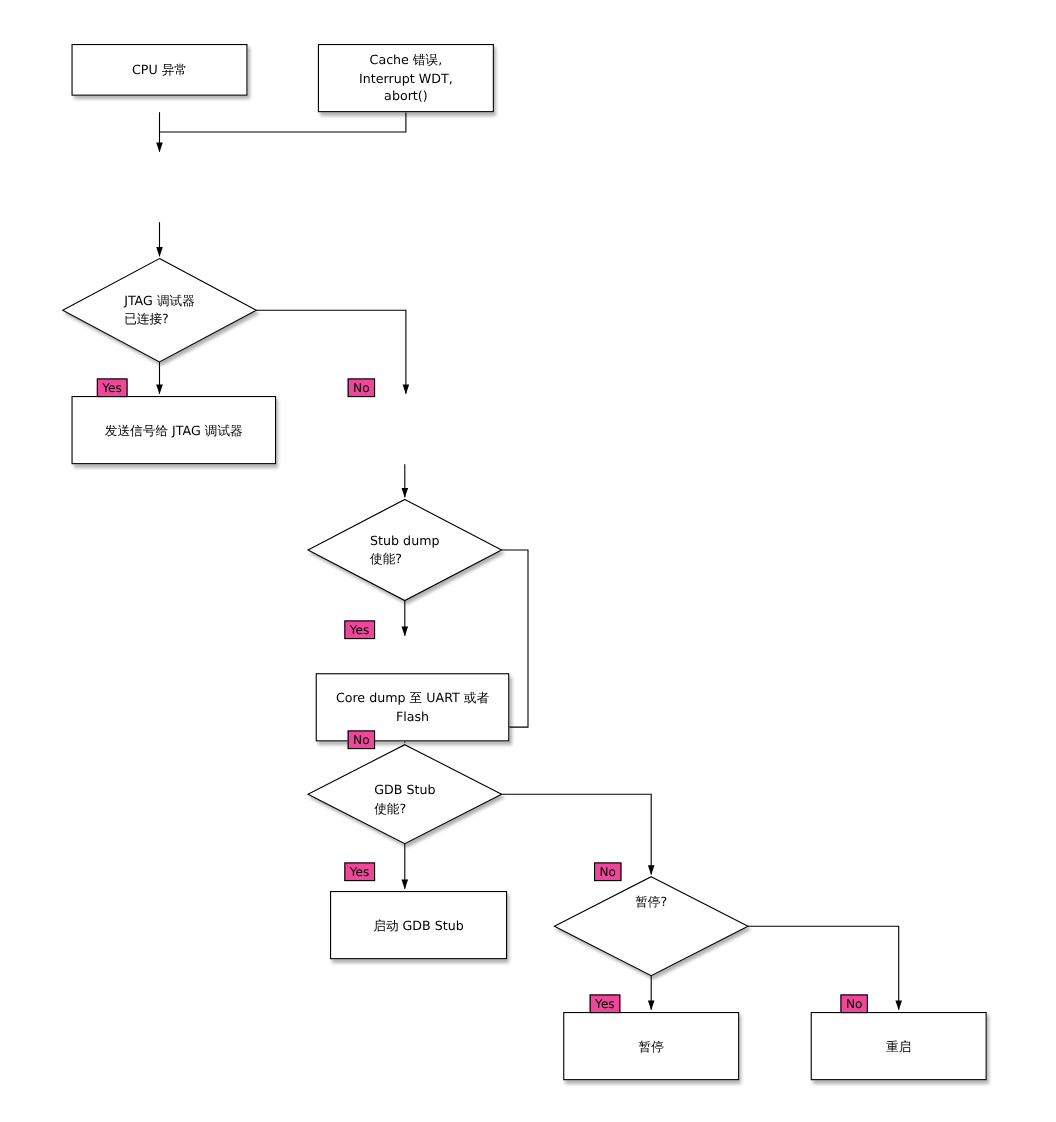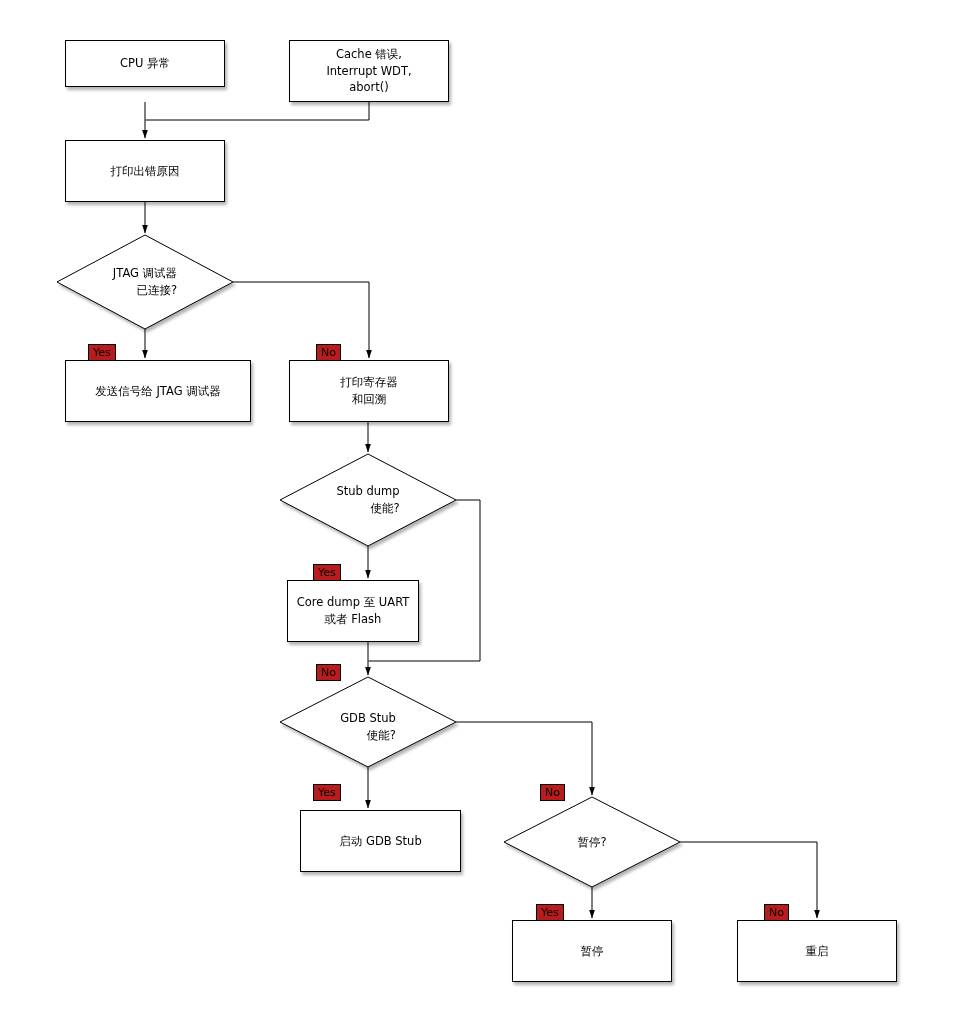--- a/index.html
+++ b/index.html
@@ -12,25 +12,25 @@
   .node {
     position:absolute; background:#fff; border:1px solid #000;
     display:flex; align-items:center; justify-content:center;
     text-align:center; font-size:11.5px; line-height:1.45;
     white-space:pre-line; padding:4px;
     box-shadow:2px 3px 3px rgba(0,0,0,0.3);
   }
   .rounded { border-radius:0; }
   .dtext {
     position:absolute; display:flex; align-items:center; justify-content:center;
-    text-align:right; font-size:11.5px; line-height:1.45; white-space:pre-line;
+    text-align:left; font-size:11.5px; line-height:1.45; white-space:pre-line;
     pointer-events:none;
   }
   .edge-label {
-    position:absolute; background:#b91c1c; border:1px solid #000;
+    position:absolute; background:#ec4899; border:1px solid #000;
     font-size:11px; line-height:13px; padding:1px 4px;
   }
 </style>
 </head>
 <body>
 
 <div class="canvas">
 
   <svg class="wires" width="960" height="1020" viewBox="0 0 960 1020">
     <defs>
@@ -61,45 +61,42 @@
     <polygon class="diamond" points="368,677 456,722 368,767 280,722" filter="url(#ds)"></polygon>
     <polygon class="diamond" points="592,797 680,842 592,887 504,842" filter="url(#ds)"></polygon>
   </svg>
 
   <div class="node rounded" style="left:65px;top:40px;width:160px;height:47px">CPU 异常</div>
 
   <div class="node rounded" style="left:289px;top:40px;width:160px;height:62px">Cache 错误,
 Interrupt WDT,
 abort()</div>
 
-  <div class="node" style="left:65px;top:140px;width:160px;height:62px">打印出错原因</div>
 
   <div class="node rounded" style="left:65px;top:360px;width:186px;height:62px">发送信号给 JTAG 调试器</div>
 
-  <div class="node" style="left:289px;top:360px;width:160px;height:62px">打印寄存器
-和回溯</div>
 
-  <div class="node" style="left:287px;top:580px;width:132px;height:62px">Core dump 至 UART 或者 Flash</div>
+  <div class="node" style="left:287px;top:612px;width:176px;height:62px">Core dump 至 UART 或者 Flash</div>
 
   <div class="node rounded" style="left:300px;top:810px;width:161px;height:62px">启动 GDB Stub</div>
 
   <div class="node rounded" style="left:512px;top:920px;width:160px;height:62px">暂停</div>
 
   <div class="node rounded" style="left:737px;top:920px;width:160px;height:62px">重启</div>
 
   <div class="dtext" style="left:75px;top:262px;width:140px;height:40px">JTAG 调试器
 已连接?</div>
 
   <div class="dtext" style="left:298px;top:480px;width:140px;height:40px">Stub dump
 使能?</div>
 
   <div class="dtext" style="left:298px;top:707px;width:140px;height:40px">GDB Stub
 使能?</div>
 
-  <div class="dtext" style="left:522px;top:822px;width:140px;height:40px">暂停?</div>
+  <div class="dtext" style="left:522px;top:800px;width:140px;height:40px">暂停?</div>
 
   <div class="edge-label" style="left:88px;top:344px">Yes</div>
   <div class="edge-label" style="left:316px;top:344px">No</div>
 
   <div class="edge-label" style="left:313px;top:564px">Yes</div>
   <div class="edge-label" style="left:316px;top:664px">No</div>
 
   <div class="edge-label" style="left:313px;top:784px">Yes</div>
   <div class="edge-label" style="left:540px;top:784px">No</div>
 

